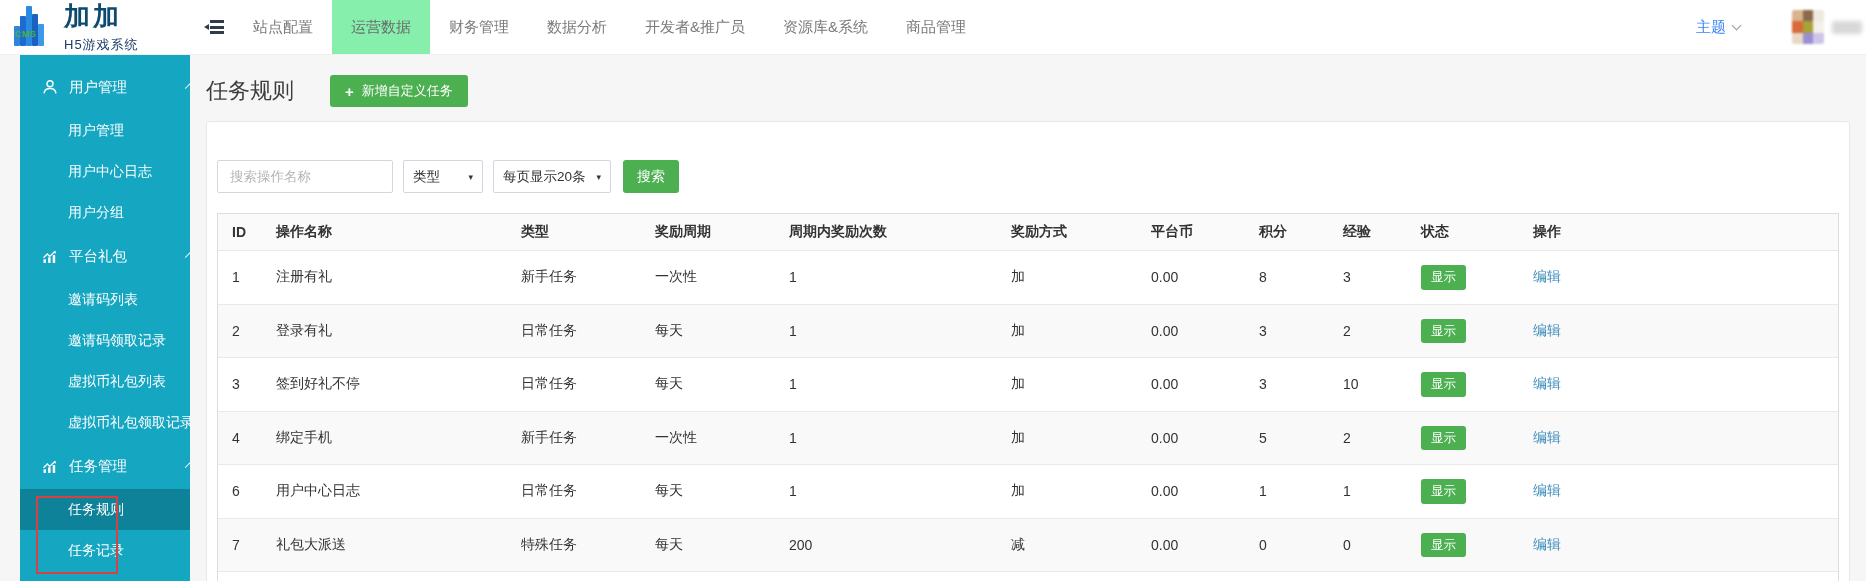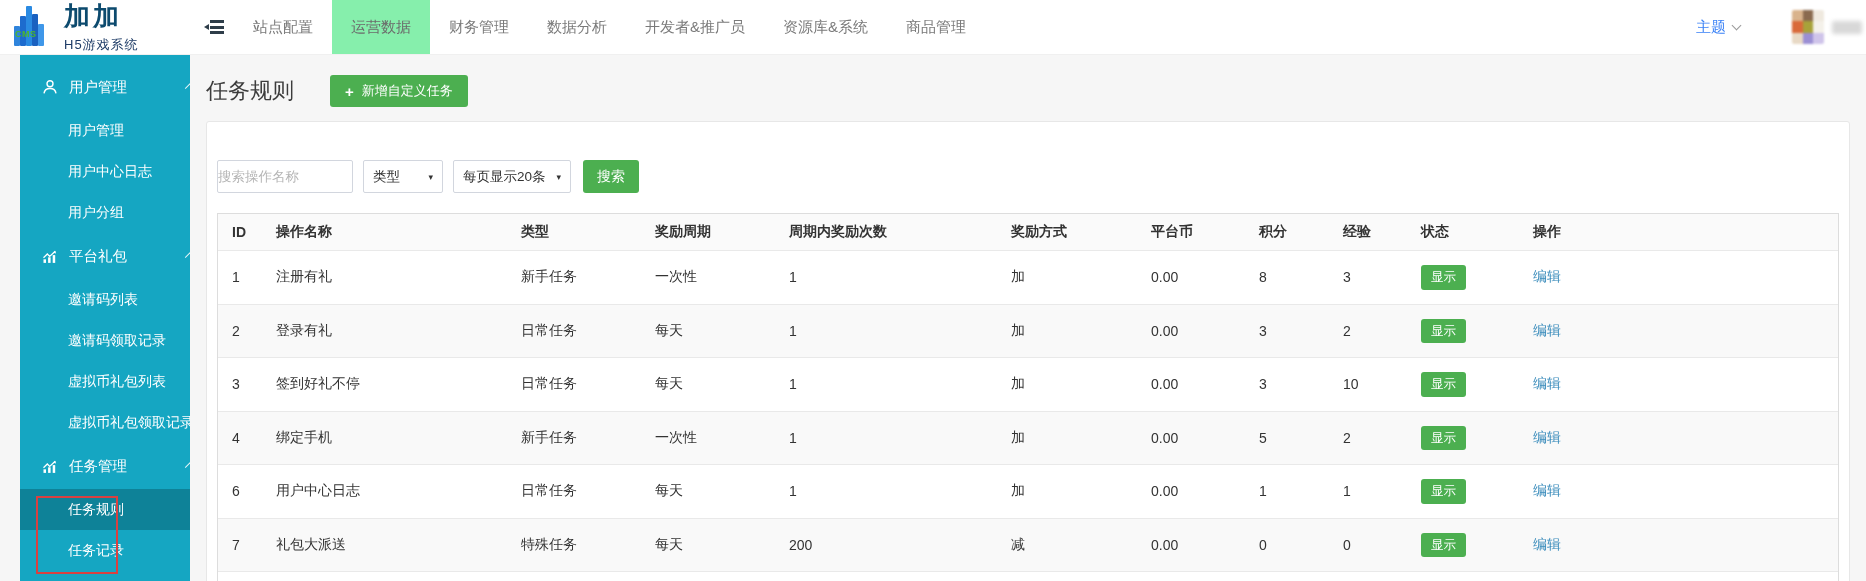--- a/index.html
+++ b/index.html
@@ -57,21 +57,21 @@
   .main { position:absolute; left:190px; top:55px; width:1676px; height:526px; background:#f6f6f6; padding:0 16px; }
   .page-head { display:flex; align-items:center; gap:36px; height:66px; padding-top:6px; }
   .page-title { font-size:22px; color:#3c3c3c; }
   .btn-green { background:#4caf50; color:#fff; border:none; border-radius:3px; font-size:13px;
     padding:7px 15px; cursor:pointer; display:inline-flex; align-items:center; gap:8px;
     font-family:"Liberation Sans","DejaVu Sans",sans-serif; }
   .btn-green .plus { font-size:15px; font-weight:bold; line-height:1; }
 
   .card { background:#fff; border:1px solid #e7e7e7; border-radius:3px; padding:38px 10px 10px 10px; min-height:470px; }
   .filters { display:flex; align-items:center; gap:10px; padding-left:0; }
-  .search-input { width:136px; height:33px; border:1px solid #d2d6de; border-radius:2px; padding:6px 0;
+  .search-input { width:176px; height:33px; border:1px solid #d2d6de; border-radius:2px; padding:6px 12px;
     font-size:13.5px; color:#0369a1; outline:none; font-family:"Liberation Sans","DejaVu Sans",sans-serif; }
   .search-input::placeholder { color:#b5b5b5; }
   .sel { height:33px; border:1px solid #d2d6de; border-radius:2px; background:#fff; display:flex;
     align-items:center; justify-content:space-between; padding:0 9px; font-size:13.5px; color:#333; cursor:pointer; }
   .sel.sel-type { width:80px; }
   .sel.sel-size { width:118px; }
   .sel .arr { font-size:9px; color:#333; margin-left:8px; }
   .btn-search { margin-left:2px; height:33px; padding:0 14px; font-size:14px; }
 
   table { border-collapse:collapse; width:100%; margin-top:20px; table-layout:fixed; }

